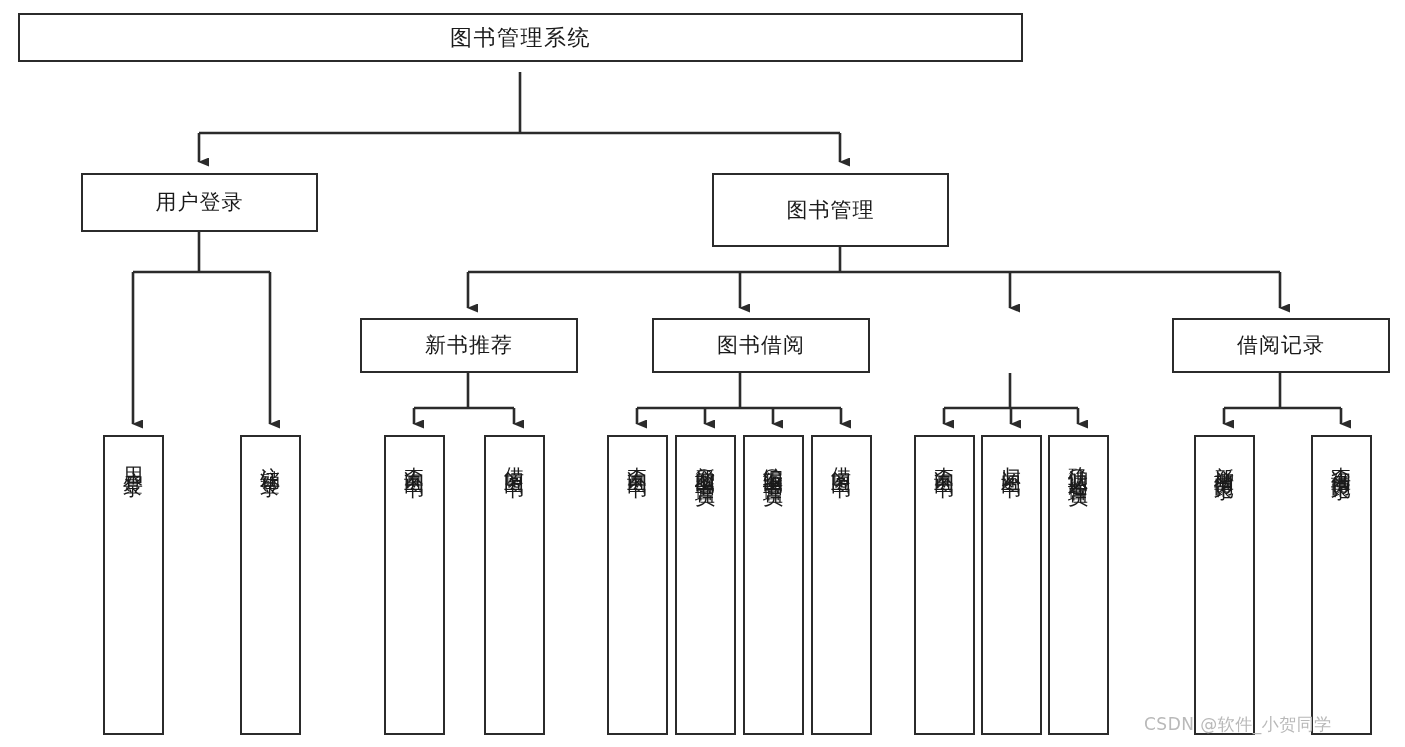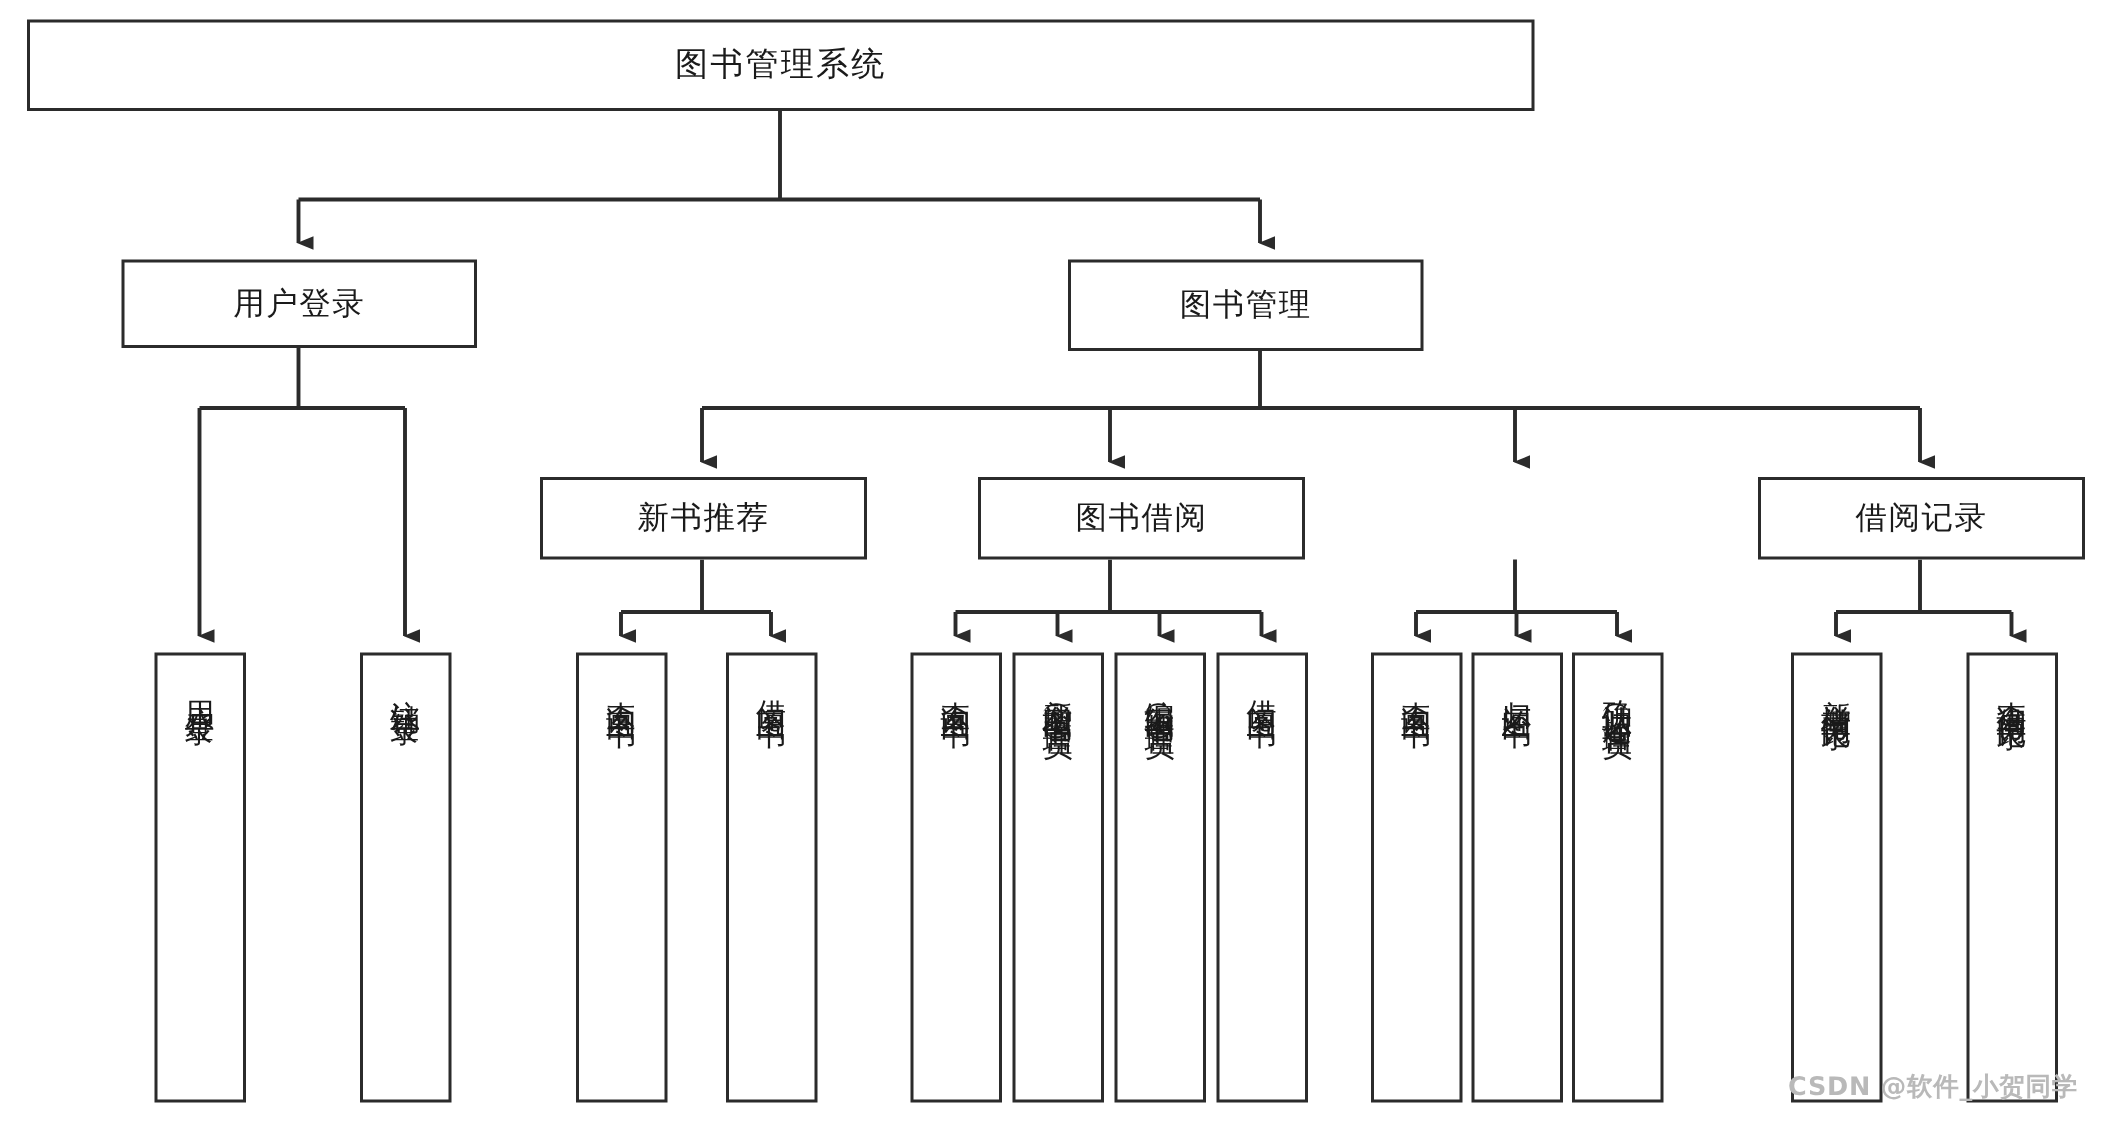--- a/index.html
+++ b/index.html
@@ -61,28 +61,27 @@
     font-size: 20px;
     letter-spacing: 4px;
     line-height: 1;
     white-space: nowrap;
   }
   .node.vert.tall .node-label {
     letter-spacing: 3px;
   }
   .watermark {
     position: absolute;
-    left: 1192px;
+    left: 1144px;
     top: 713px;
     font-size: 17px;
     color: #b9b9b9;
     letter-spacing: 0.5px;
     white-space: nowrap;
     font-family: "DejaVu Sans", "Liberation Sans", sans-serif;
-    font-weight: bold;
   }
 </style>
 </head>
 <body>
 
 <div id="diagram-root">
 
   <svg id="edge-layer" viewBox="0 0 1405 747" width="1405" height="747" xmlns="http://www.w3.org/2000/svg">
     <defs>
       <marker id="arrowhead" markerWidth="9" markerHeight="11" refX="4.5" refY="10" orient="auto" markerUnits="userSpaceOnUse">
@@ -126,29 +125,29 @@
       <path d="M1011,408 L1011,424" marker-end="url(#arrowhead)"></path>
       <path d="M1078,408 L1078,424" marker-end="url(#arrowhead)"></path>
 
       <path d="M1280,373 L1280,408"></path>
       <path d="M1224,408 L1341,408"></path>
       <path d="M1224,408 L1224,424" marker-end="url(#arrowhead)"></path>
       <path d="M1341,408 L1341,424" marker-end="url(#arrowhead)"></path>
     </g>
   </svg>
 
-  <div class="node horiz" id="node-root" style="left:18px; top:13px; width:1005px; height:61px;">
+  <div class="node horiz" id="node-root" style="left:18px; top:13px; width:1005px; height:49px;">
     <span class="node-label">图书管理系统</span>
   </div>
 
   <div class="node horiz" style="left:81px; top:173px; width:237px; height:59px;">
     <span class="node-label">用户登录</span>
   </div>
 
-  <div class="node horiz" style="left:712px; top:173px; width:237px; height:61px;">
+  <div class="node horiz" style="left:712px; top:173px; width:237px; height:74px;">
     <span class="node-label">图书管理</span>
   </div>
 
   <div class="node horiz" style="left:360px; top:318px; width:218px; height:55px;">
     <span class="node-label">新书推荐</span>
   </div>
 
   <div class="node horiz" style="left:652px; top:318px; width:218px; height:55px;">
     <span class="node-label">图书借阅</span>
   </div>

